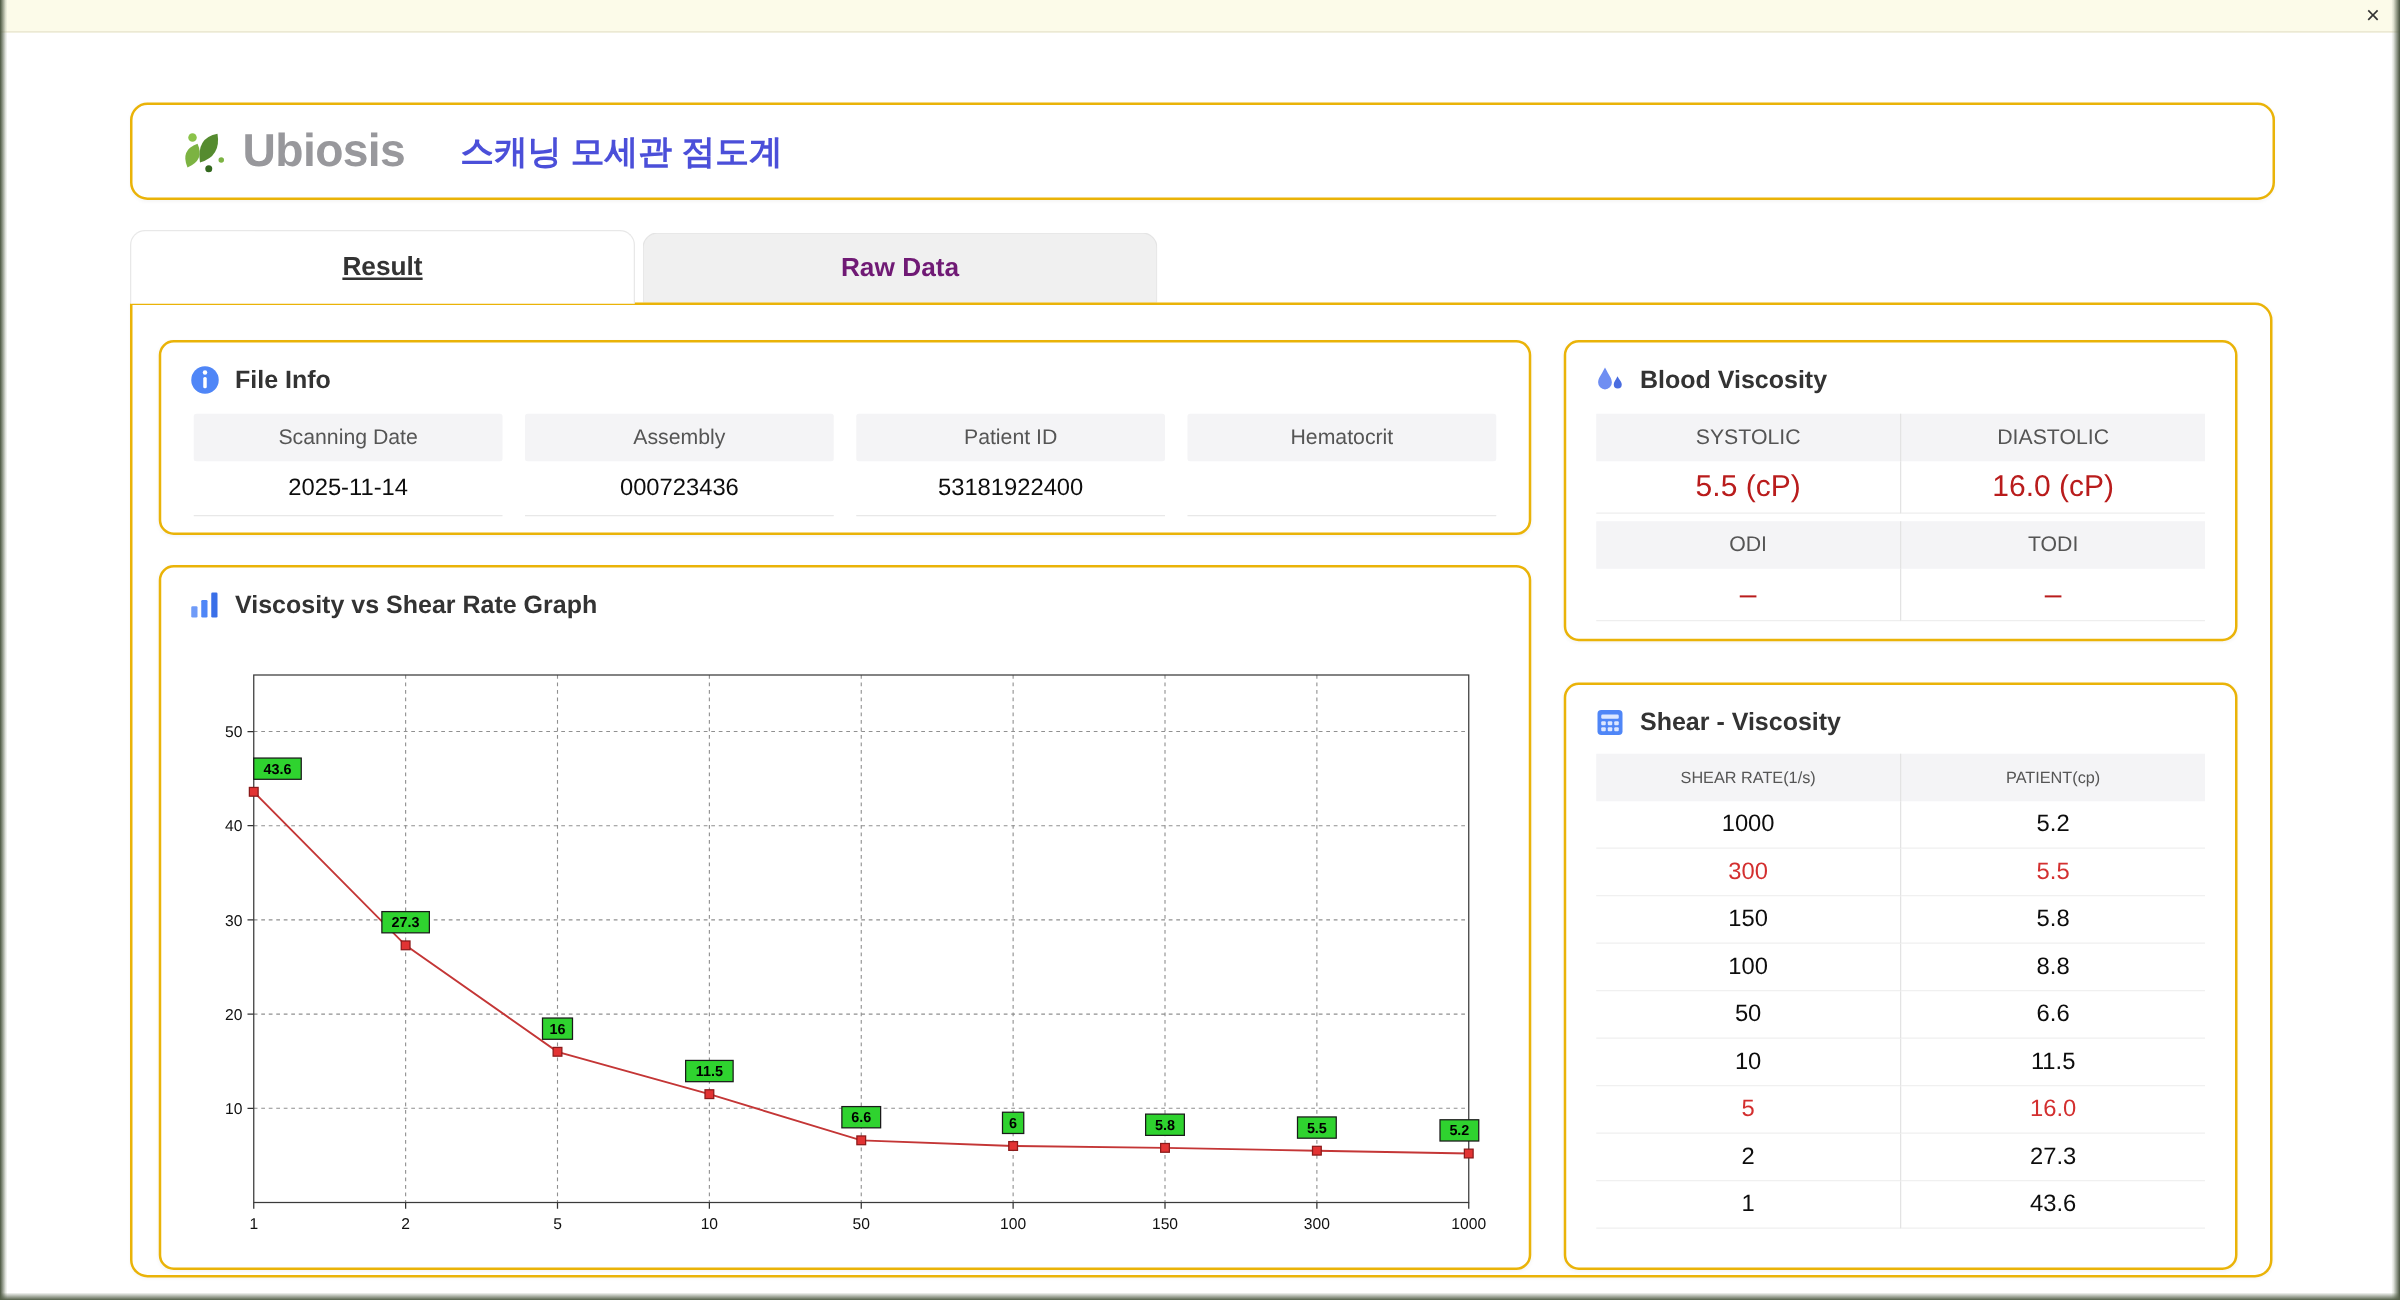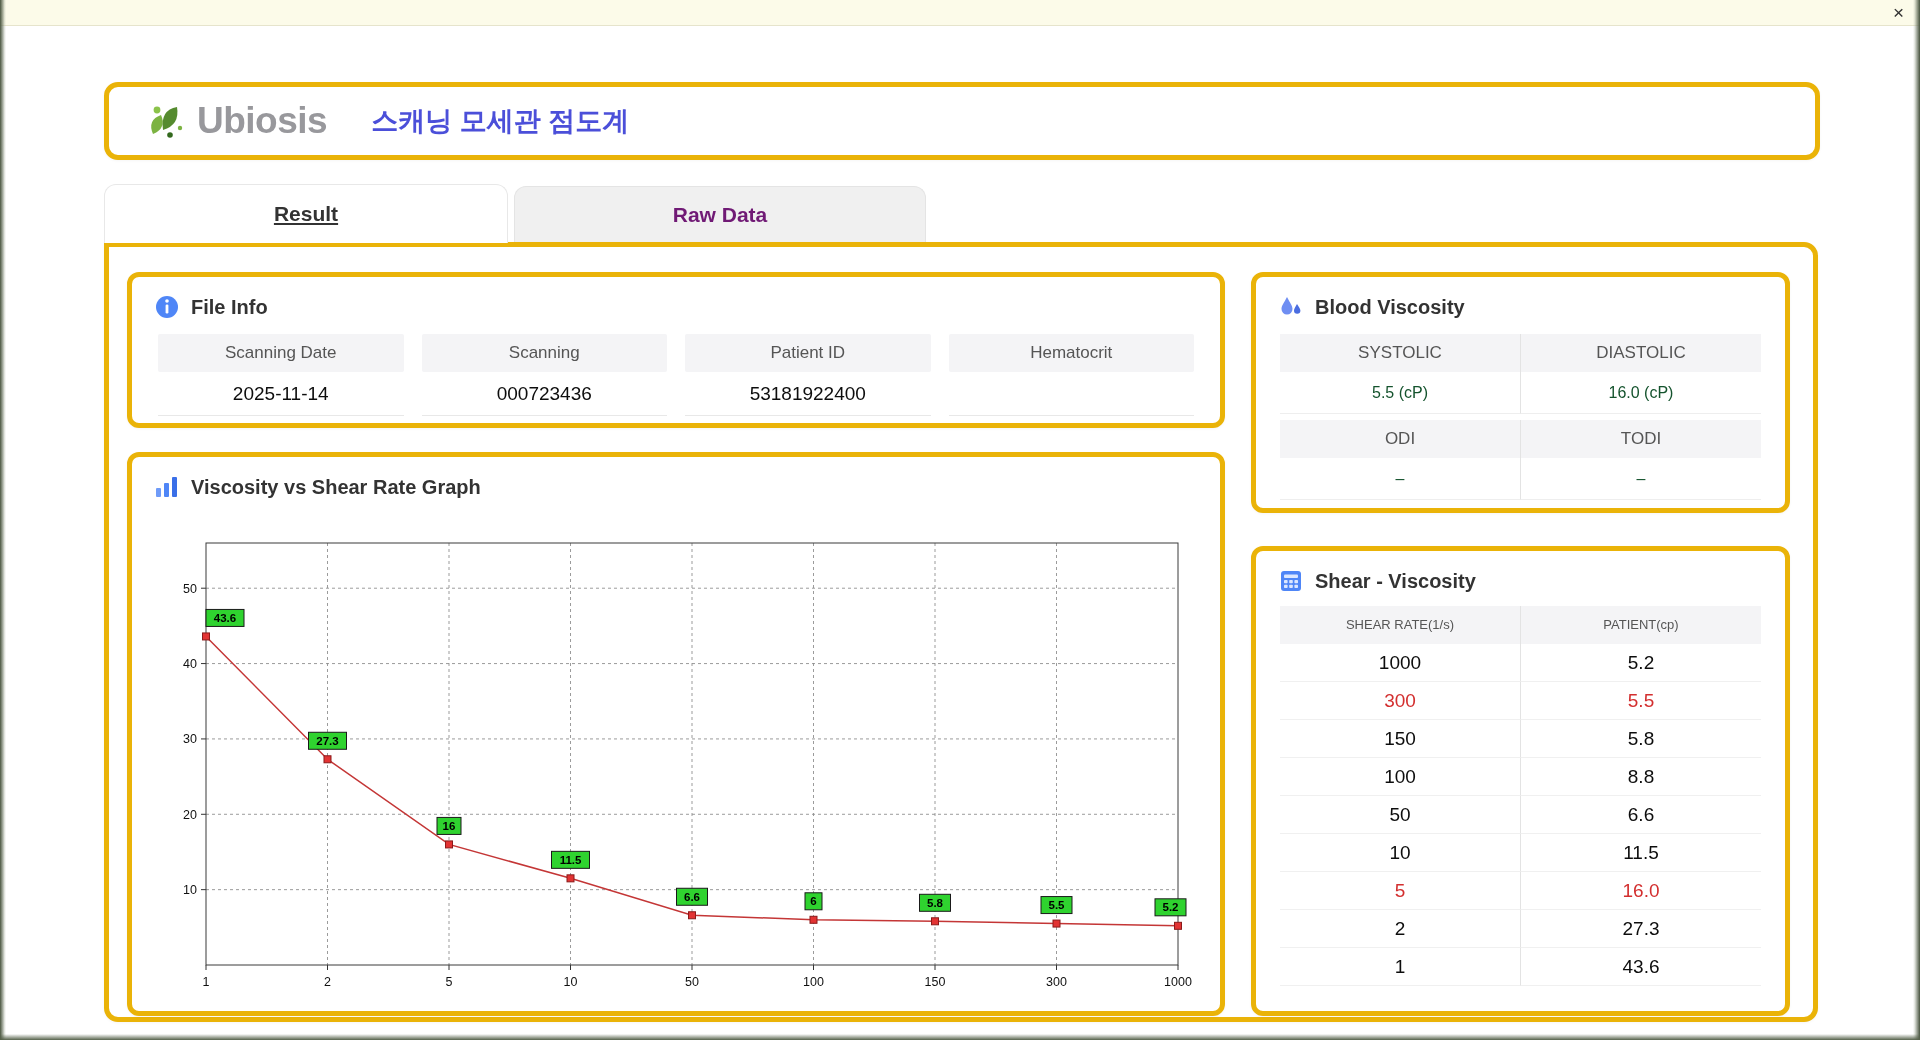--- a/index.html
+++ b/index.html
@@ -19,21 +19,21 @@
   }
   .edge { position:absolute; z-index:6; pointer-events:none; }
   .edge-l { left:0; top:0; bottom:0; width:6px;
     background:linear-gradient(90deg,#49553f,rgba(170,178,160,.35) 75%,rgba(255,255,255,0)); }
   .edge-r { right:0; top:0; bottom:0; width:7px;
     background:linear-gradient(270deg,#46523d,rgba(170,178,160,.35) 75%,rgba(255,255,255,0)); }
   .edge-b { left:0; right:0; bottom:0; height:6px;
     background:linear-gradient(0deg,#55614a,rgba(255,255,255,0)); }
 
   .card {
-    position:absolute; background:#fff; border:5px solid #eab308;
+    position:absolute; background:#fff; border:2px solid #eab308;
     border-radius:14px; box-shadow:0 1px 3px rgba(0,0,0,.04);
   }
   
   .header-card { left:104px; top:82px; width:1716px; height:78px;
     display:flex; align-items:center; padding-left:36px; gap:44px; }
   .logo { display:flex; align-items:center; gap:6px; }
   .logo-text { font-size:37px; font-weight:600; color:#98989c; letter-spacing:-0.5px; }
   .app-title { font-size:27px; font-weight:700; color:#4b4fd9; }
 
   
@@ -69,21 +69,21 @@
   .graph-card { left:127px; top:452px; width:1098px; height:564px; }
   #chart-svg { position:absolute; left:26px; top:74px; }
 
   
   .bv-card { left:1251px; top:272px; width:539px; height:241px; }
   .bv-table { padding:4px 24px 11px 24px; }
   .bv-row { display:flex; }
   .bv-row > div { flex:1; text-align:center; }
   .bv-row > div:last-child { border-left:1px solid #e3e3e3; }
   .bv-head > div { height:38px; line-height:38px; background:#f4f4f6; color:#555; font-size:17px; }
-  .bv-val > div { height:42px; line-height:42px; font-size:16px; color:#14532d;
+  .bv-val > div { height:42px; line-height:42px; font-size:24px; color:#b91c1c;
     border-bottom:1px solid #eee; }
   .bv-head.second { margin-top:6px; }
 
   
   .shear-card { left:1251px; top:546px; width:539px; height:470px; }
   .sh-table { padding:2px 24px 0 24px; }
   .sh-row { display:flex; }
   .sh-row > div { flex:1; text-align:center; }
   .sh-row > div:last-child { border-left:1px solid #e3e3e3; }
   .sh-head > div { height:38px; line-height:38px; background:#f4f4f6; color:#555; font-size:13px; }
@@ -126,21 +126,21 @@
       <circle cx="13" cy="7" r="1.8" fill="#fff"></circle>
     </svg>
     <span>File Info</span>
   </div>
   <div class="fields">
     <div class="field">
       <div class="f-label">Scanning Date</div>
       <div class="f-value">2025-11-14</div>
     </div>
     <div class="field">
-      <div class="f-label">Scanning</div>
+      <div class="f-label">Assembly</div>
       <div class="f-value">000723436</div>
     </div>
     <div class="field">
       <div class="f-label">Patient ID</div>
       <div class="f-value">53181922400</div>
     </div>
     <div class="field">
       <div class="f-label">Hematocrit</div>
       <div class="f-value"></div>
     </div>

